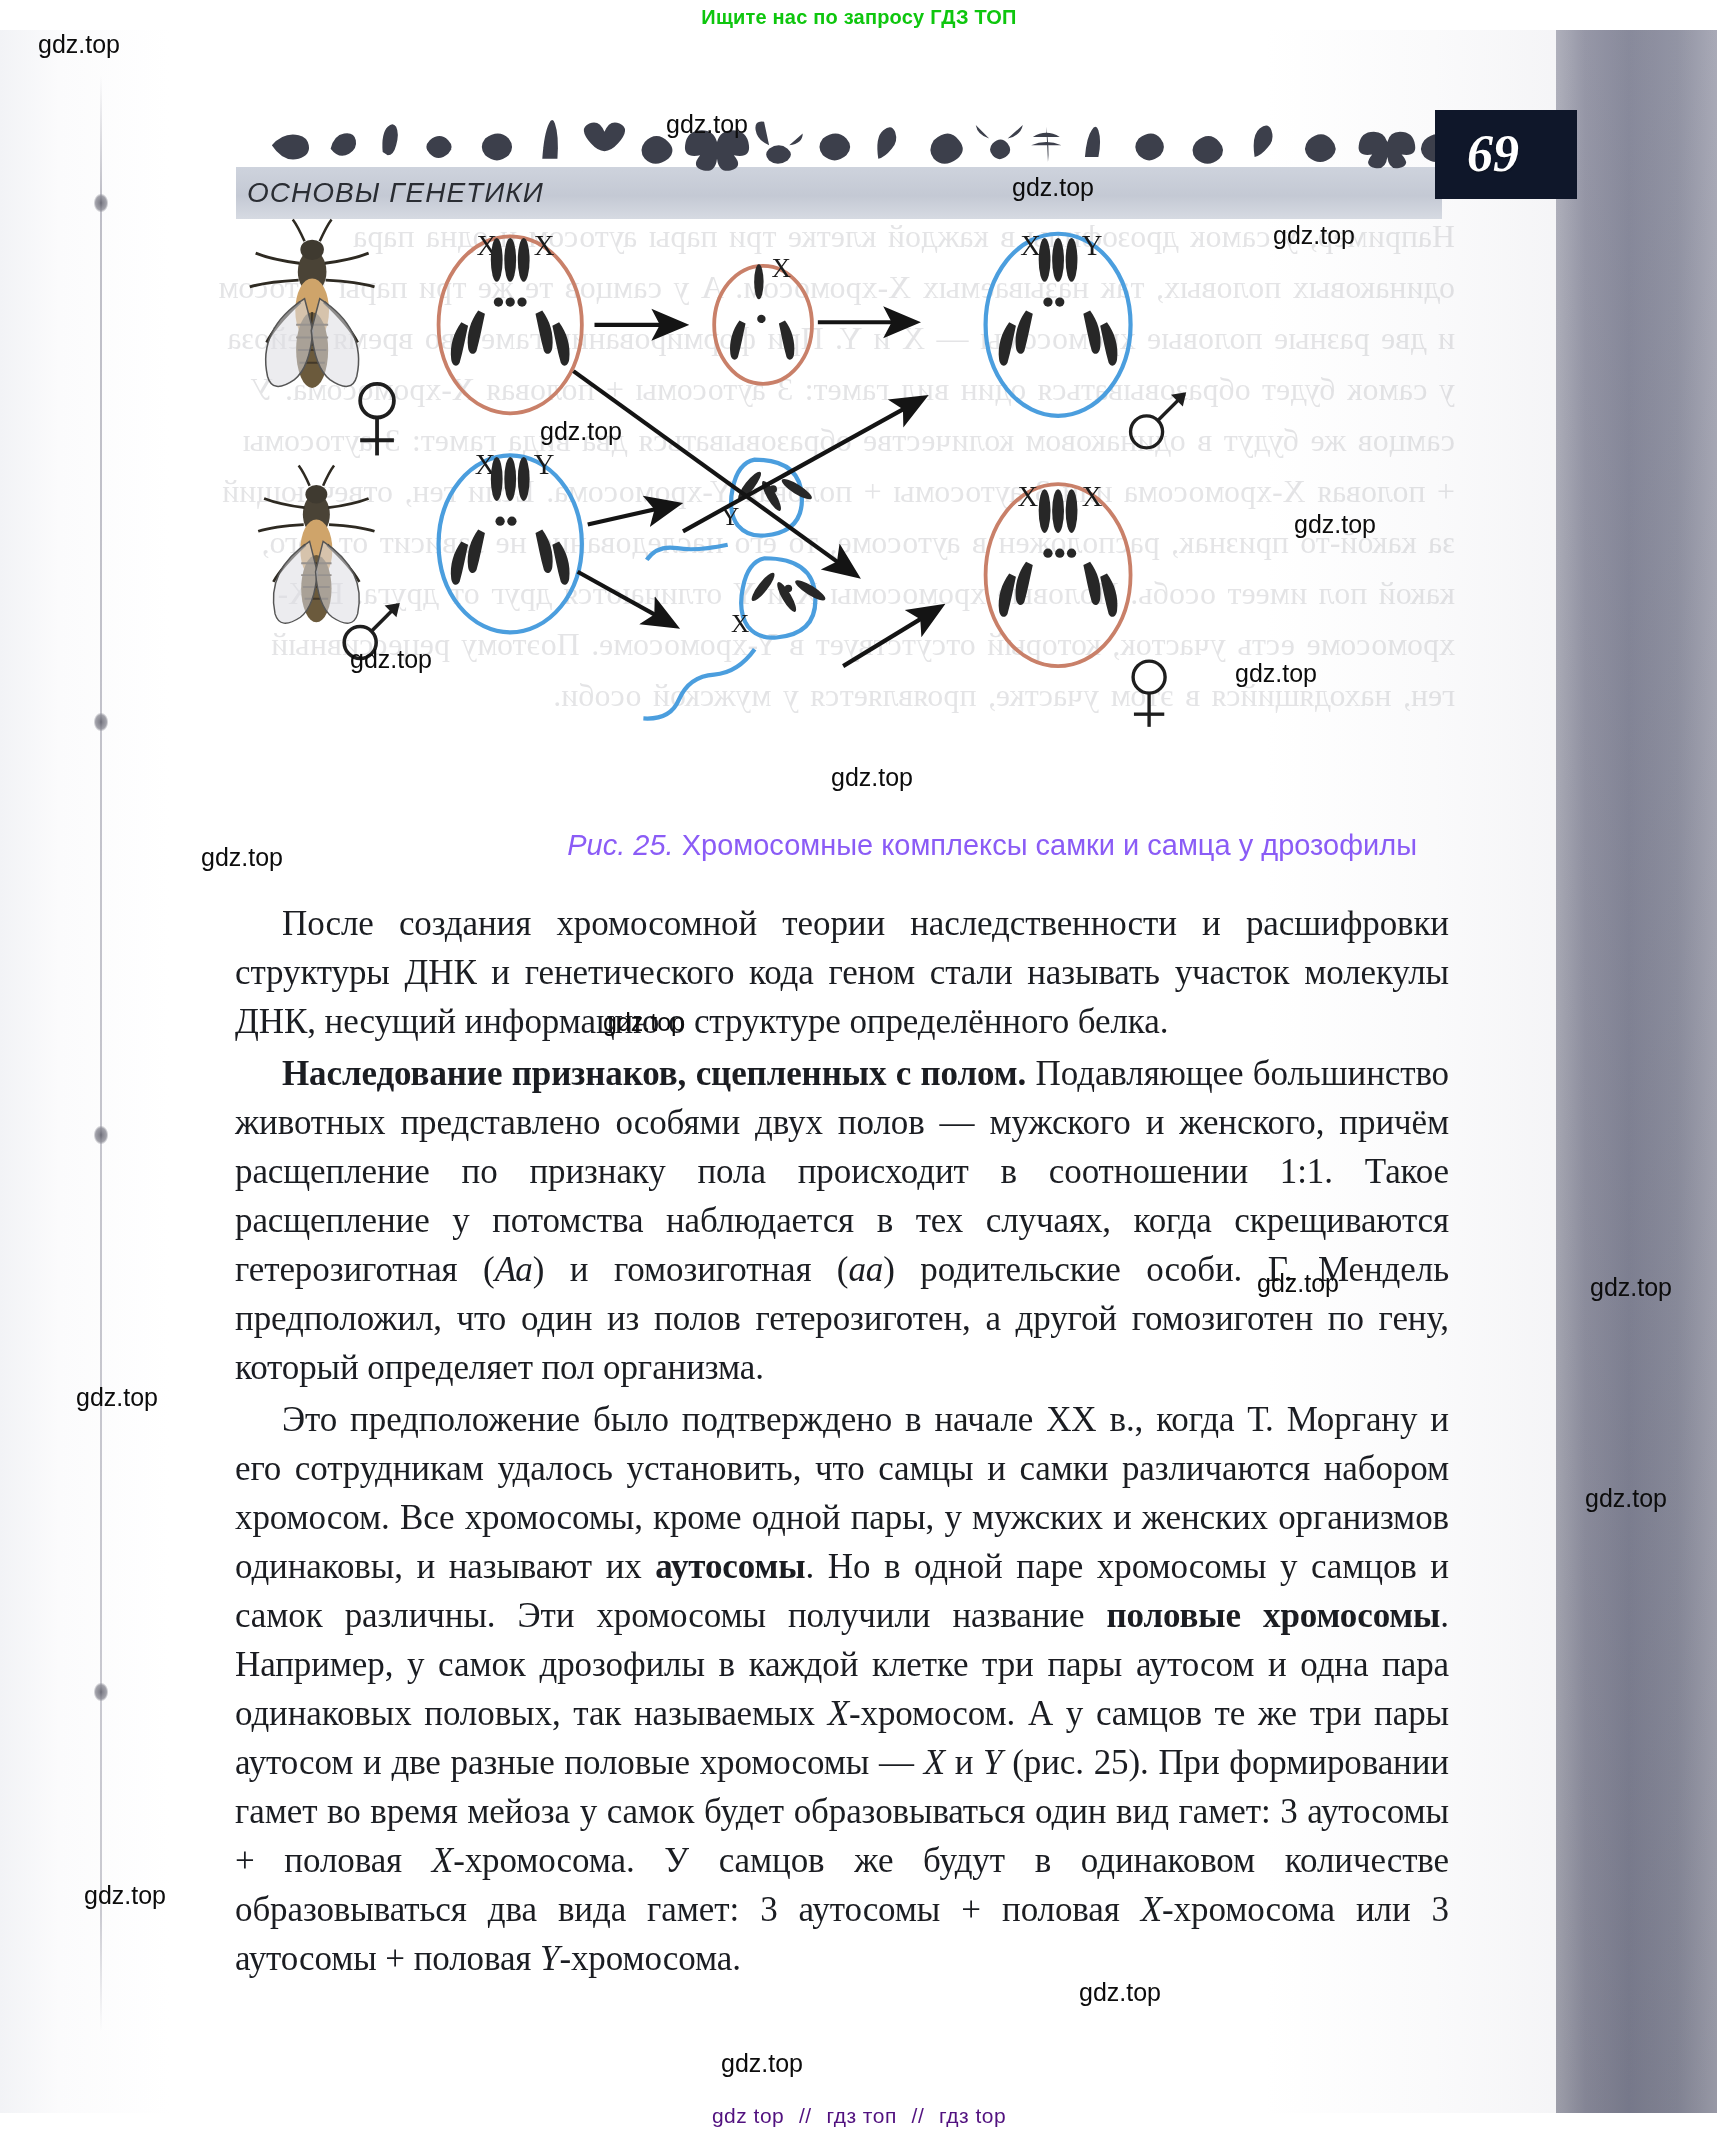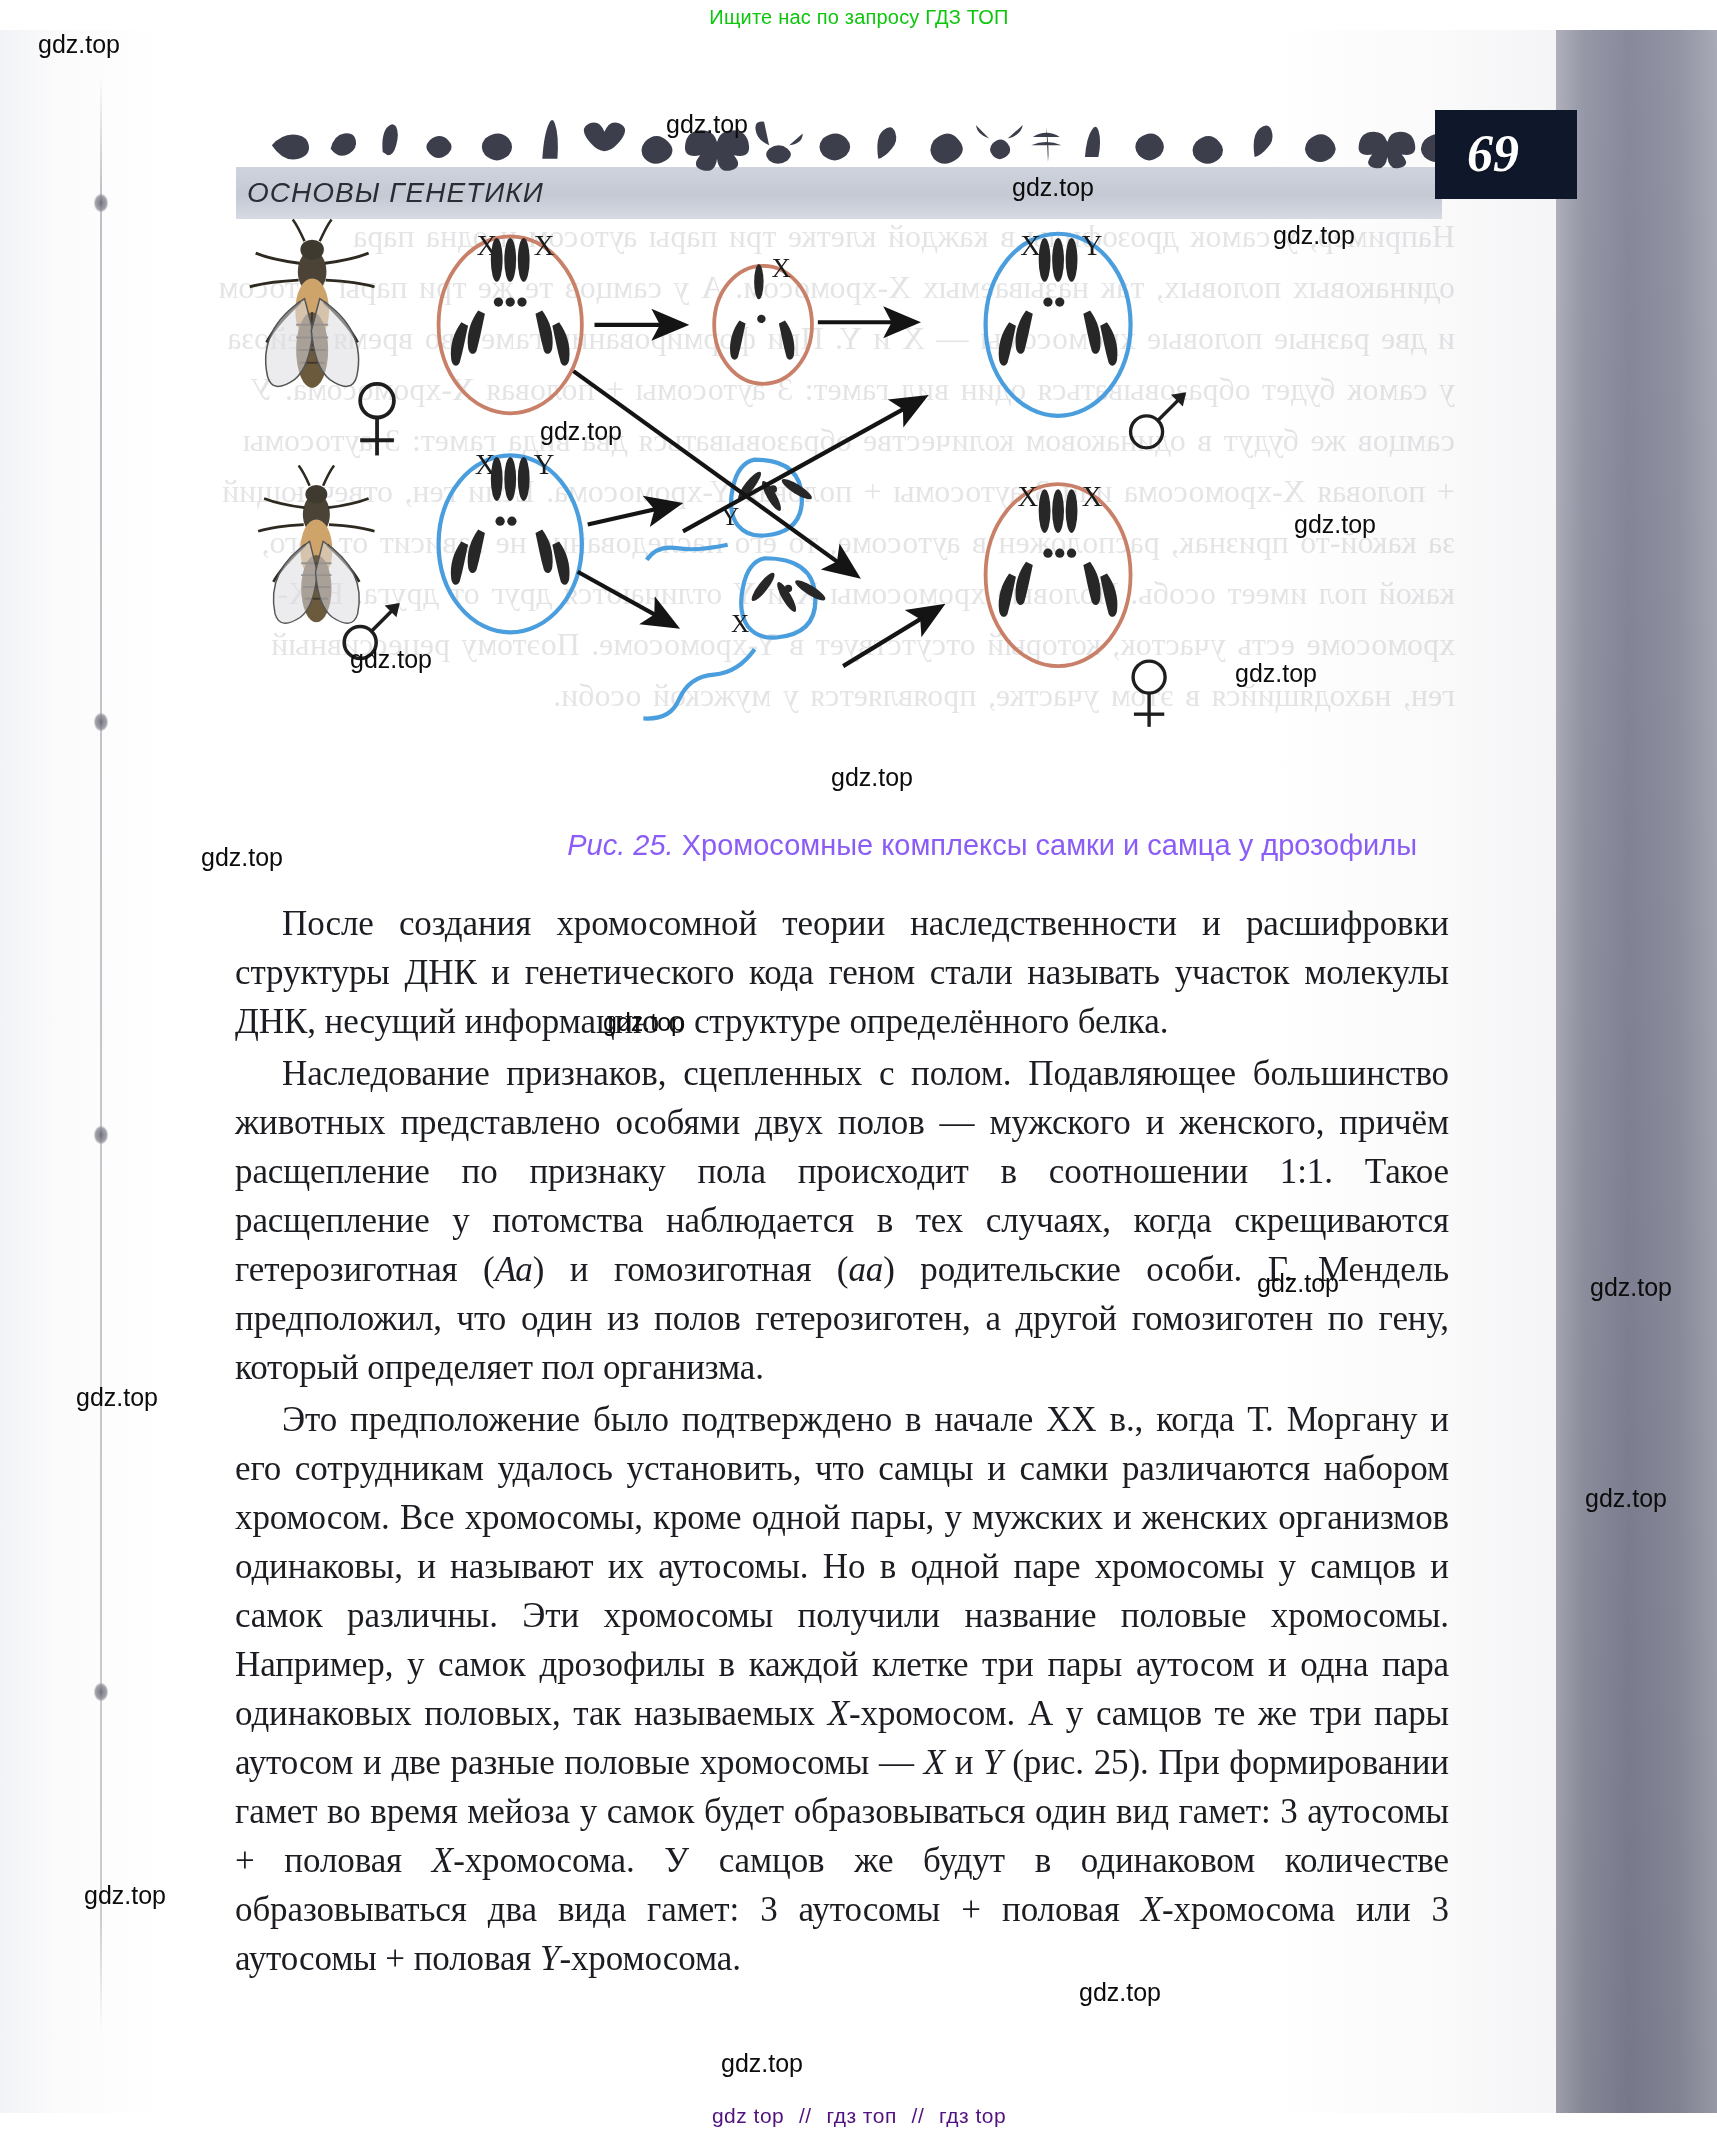--- a/index.html
+++ b/index.html
@@ -20,20 +20,21 @@
     top: 0; left: 0; width: 1718px; height: 34px;
     display: flex; align-items: center; justify-content: center;
     z-index: 40;
   }
   #promo-bar .promo-text {
     font-family: "Liberation Sans", sans-serif;
     font-size: 20px;
     color: #0ec60e;
     letter-spacing: 0.2px;
     white-space: nowrap;
+    font-weight: bold;
   }
 
   
   #page-sheet {
     position: absolute;
     left: 0; top: 29.5px;
     width: 1577px; height: 2083px;
     background: #fdfdfd;
     overflow: hidden;
   }
@@ -171,21 +172,21 @@
   }
   #body-column p {
     margin: 0 0 3.4px 0;
     font-size: 35px;
     line-height: 49px;
     text-align: justify;
     text-indent: 47px;
     -webkit-hyphens: manual; hyphens: manual;
     letter-spacing: -0.1px;
   }
-  #body-column b { font-weight: normal; }
+  #body-column b { font-weight: bold; }
   #body-column i { font-style: italic; }
 
   
   #footer-links {
     position: absolute;
     left: 0; bottom: 18.6px; width: 1718px;
     text-align: center;
     z-index: 40;
     font-family: "Liberation Sans", sans-serif;
     font-size: 21px;

